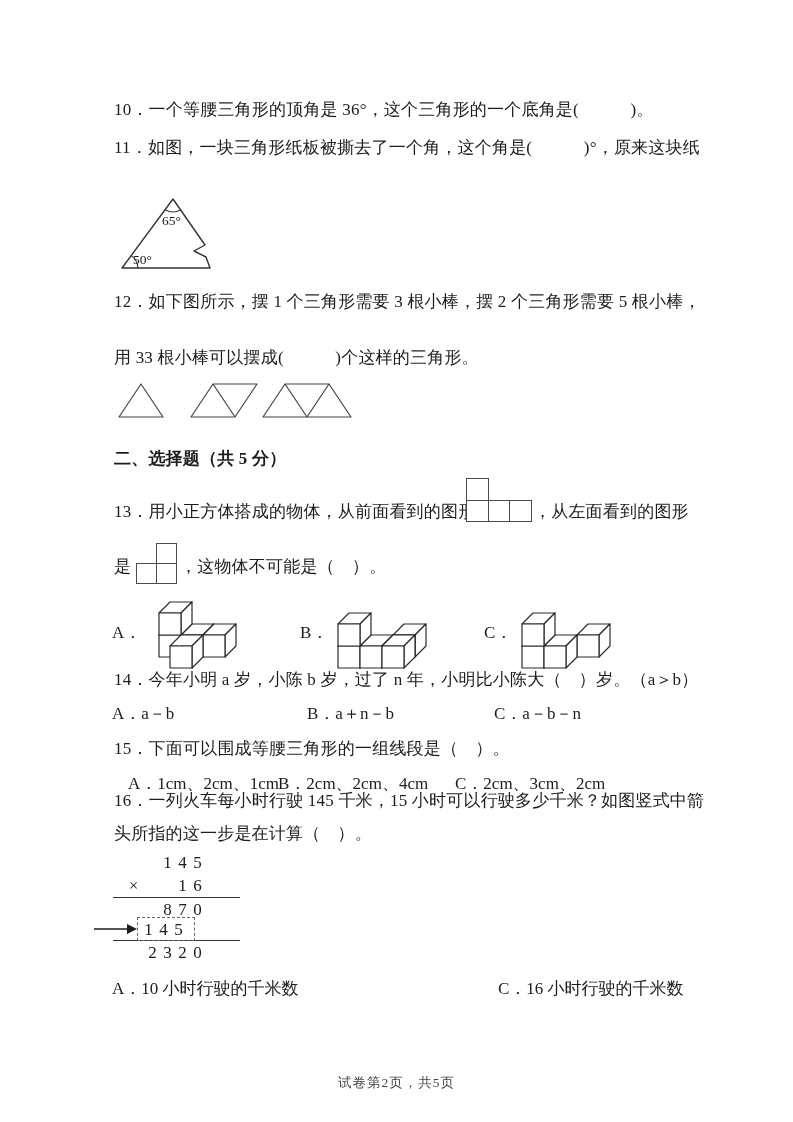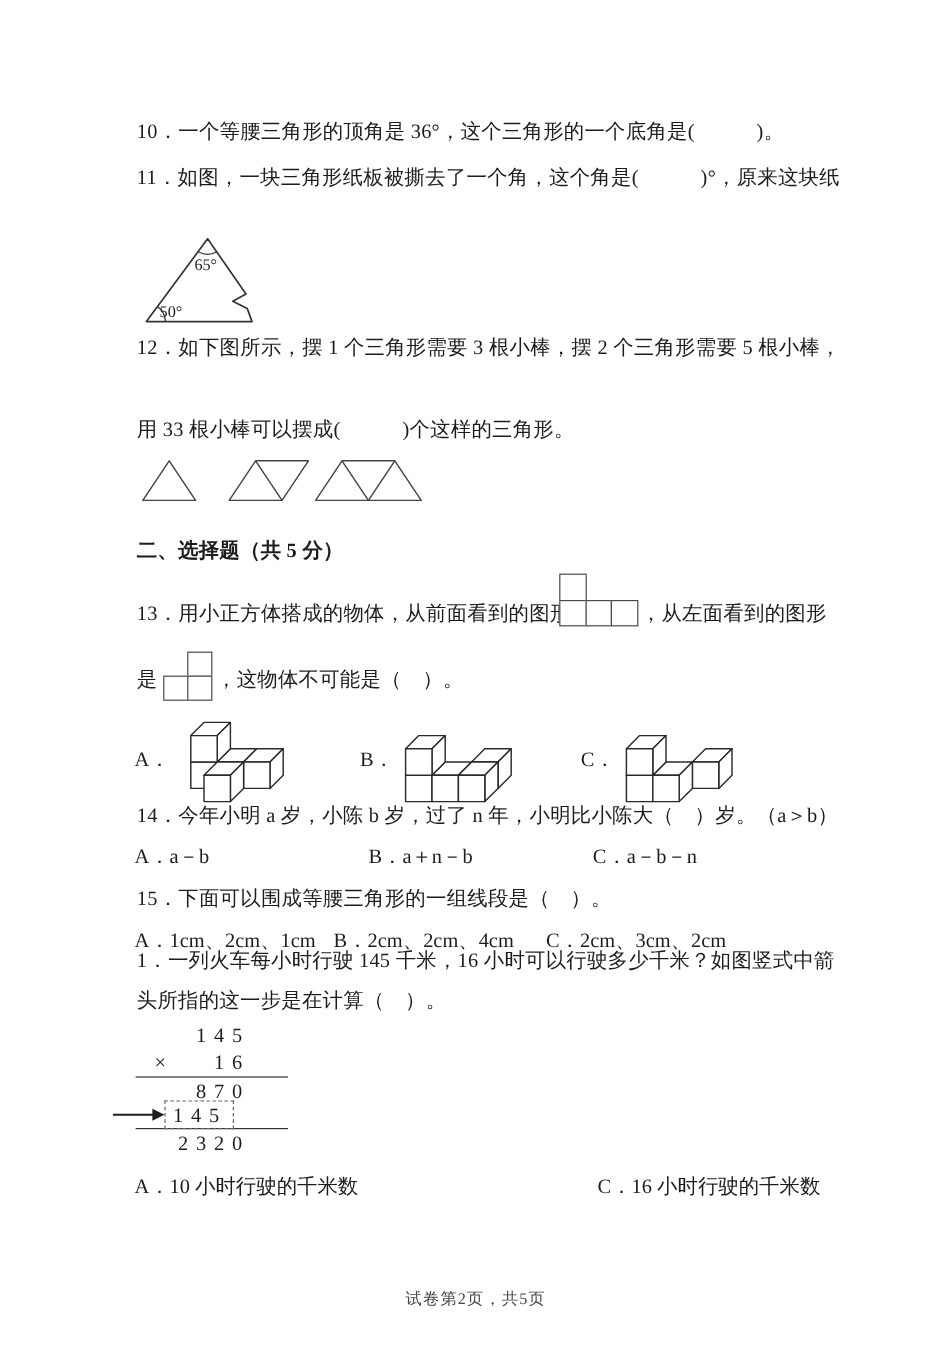--- a/index.html
+++ b/index.html
@@ -35,21 +35,21 @@
   <div class="line" style="top:137px">11．如图，一块三角形纸板被撕去了一个角，这个角是(　　　)°，原来这块纸</div>
 
   <svg class="figsvg" style="left:115px;top:195px" width="110" height="78" viewBox="0 0 110 78">
     <polygon points="7,73 58,4 90,50 79,56 91,62 95,73" fill="#fff" stroke="#333" stroke-width="1.4" stroke-linejoin="round"></polygon>
     <path d="M50.5,15 Q58,19 65.5,15" fill="none" stroke="#333" stroke-width="1.1"></path>
     <path d="M23,73 Q22,64 16.5,61" fill="none" stroke="#333" stroke-width="1.1"></path>
     <text x="47" y="30" font-size="13.5" fill="#1c1c1c">65°</text>
     <text x="18" y="69" font-size="13.5" fill="#1c1c1c">50°</text>
   </svg>
 
-  <div class="line" style="top:279px">12．如下图所示，摆 1 个三角形需要 3 根小棒，摆 2 个三角形需要 5 根小棒，</div>
+  <div class="line" style="top:291px">12．如下图所示，摆 1 个三角形需要 3 根小棒，摆 2 个三角形需要 5 根小棒，</div>
   <div class="line" style="top:347px">用 33 根小棒可以摆成(　　　)个这样的三角形。</div>
 
   <svg class="figsvg" style="left:118px;top:383px" width="46" height="36" viewBox="0 0 46 36">
     <polygon points="1,34 45,34 23,1" fill="#fff" stroke="#444" stroke-width="1.2" stroke-linejoin="round"></polygon>
   </svg>
   <svg class="figsvg" style="left:190px;top:383px" width="68" height="36" viewBox="0 0 68 36">
     <polygon points="1,34 23,1 67,1 45,34" fill="#fff" stroke="#444" stroke-width="1.2" stroke-linejoin="round"></polygon>
     <line x1="23" y1="1" x2="45" y2="34" stroke="#444" stroke-width="1.2"></line>
   </svg>
   <svg class="figsvg" style="left:262px;top:383px" width="90" height="36" viewBox="0 0 90 36">
@@ -128,25 +128,25 @@
       <polygon points="24,27 35,16 35,38 24,49" fill="#fff" stroke="#2a2a2a" stroke-width="1.2" stroke-linejoin="round"></polygon>
       <rect x="2" y="27" width="22" height="22" fill="#fff" stroke="#2a2a2a" stroke-width="1.2" stroke-linejoin="round"></rect>
     </svg>
 
   <div class="line" style="top:669px">14．今年小明 a 岁，小陈 b 岁，过了 n 年，小明比小陈大（　）岁。（a＞b）</div>
   <span class="optlabel" style="left:112px;top:703px">A．a－b</span>
   <span class="optlabel" style="left:307px;top:703px">B．a＋n－b</span>
   <span class="optlabel" style="left:494px;top:703px">C．a－b－n</span>
 
   <div class="line" style="top:738px">15．下面可以围成等腰三角形的一组线段是（　）。</div>
-  <span class="optlabel" style="left:112px;top:773px">A．1cm、2cm、1cm</span>
+  <span class="optlabel" style="left:128px;top:773px">A．1cm、2cm、1cm</span>
   <span class="optlabel" style="left:278px;top:773px">B．2cm、2cm、4cm</span>
   <span class="optlabel" style="left:455px;top:773px">C．2cm、3cm、2cm</span>
 
-  <div class="line" style="top:790px">1．一列火车每小时行驶 145 千米，16 小时可以行驶多少千米？如图竖式中箭</div>
+  <div class="line" style="top:790px">16．一列火车每小时行驶 145 千米，15 小时可以行驶多少千米？如图竖式中箭</div>
   <div class="line" style="top:823px">头所指的这一步是在计算（　）。</div>
 
   <div id="mult-block">
     <div class="mult-rule" style="top:897px"></div>
     <div class="mult-rule" style="top:940px"></div>
     <div class="dashedbox"></div>
     <svg class="figsvg" style="left:94px;top:920px" width="44" height="18" viewBox="0 0 44 18">
       <line x1="0" y1="9" x2="34" y2="9" stroke="#1c1c1c" stroke-width="1.6"></line>
       <polygon points="33,4 43,9 33,14" fill="#1c1c1c"></polygon>
     </svg>

